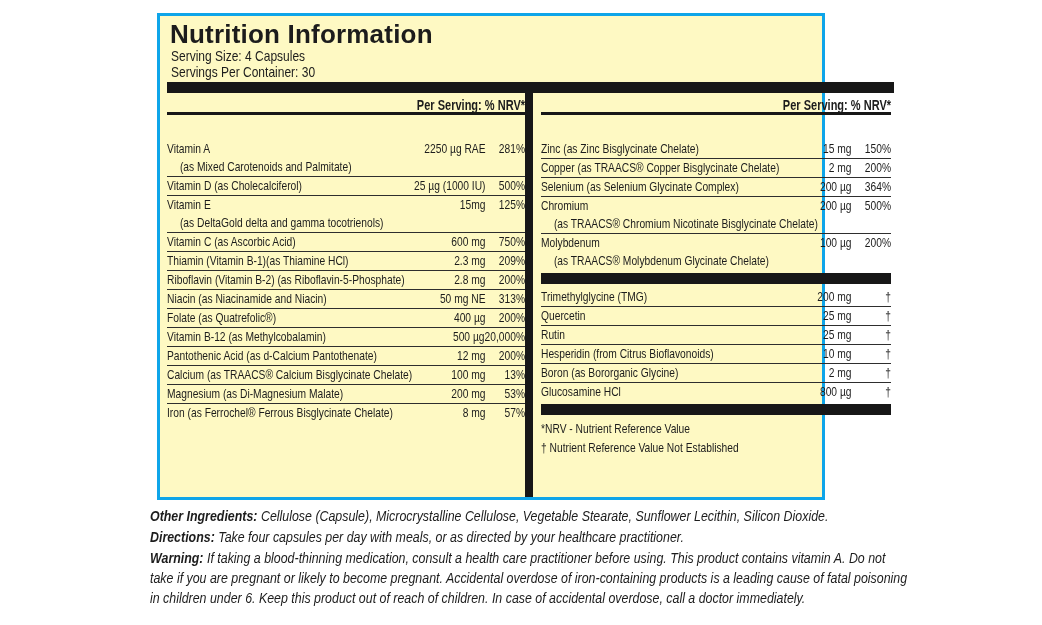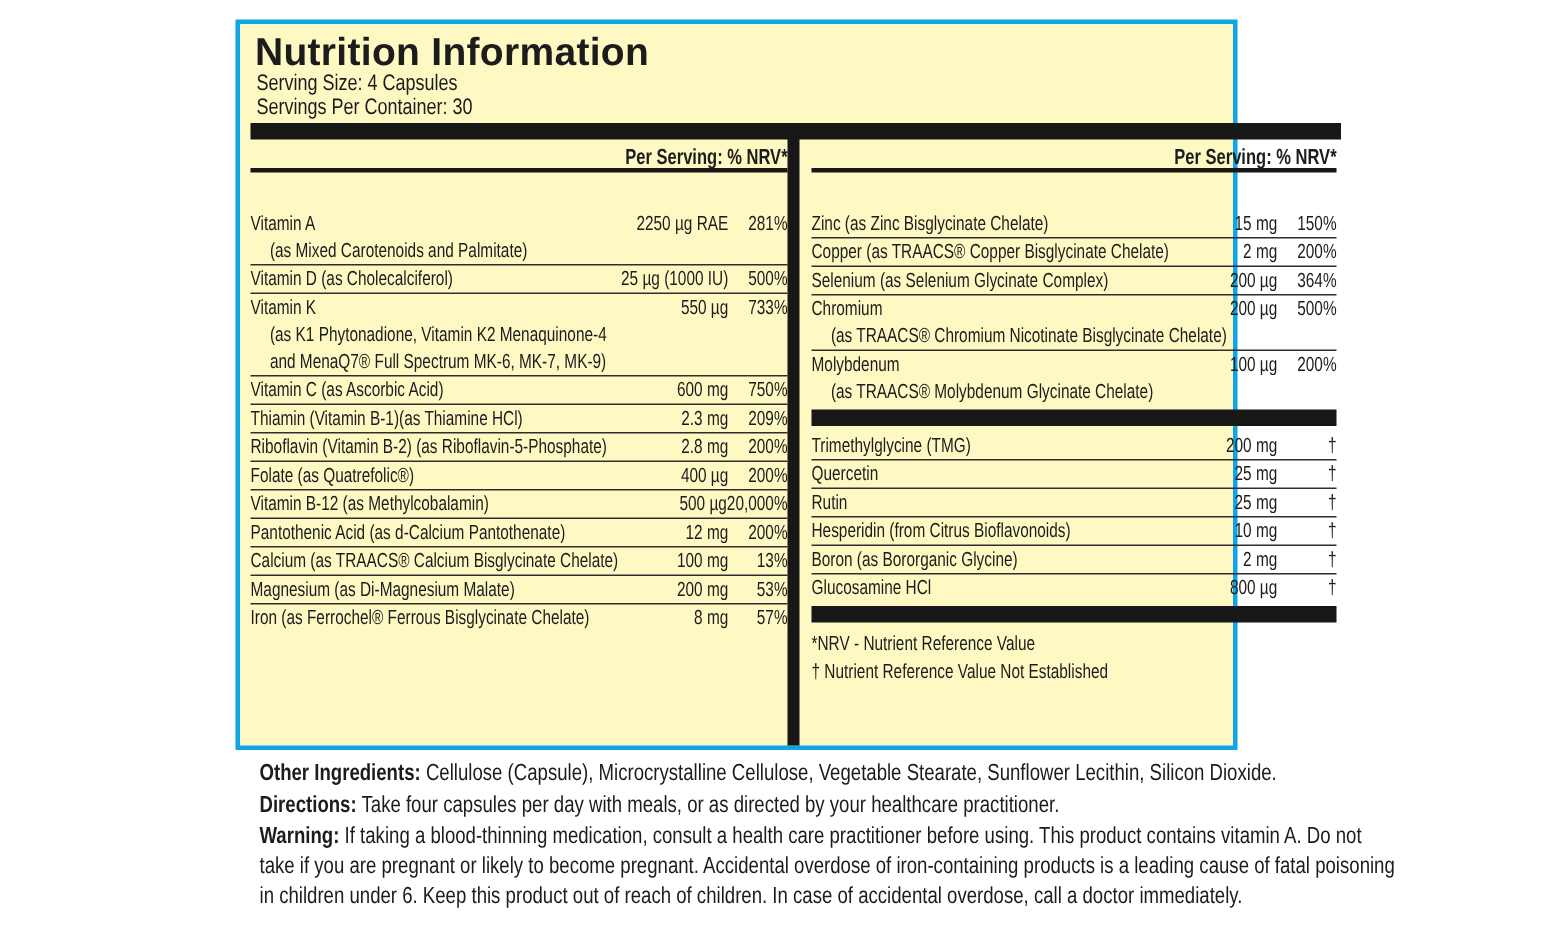--- a/index.html
+++ b/index.html
@@ -87,22 +87,23 @@
     display: block;
     width: 131.6%;
     transform: scaleX(0.76); transform-origin: 0 0;
     font-size: 13.5px; line-height: 19px;
     white-space: nowrap;
   }
   .footnotes { margin-top: 3px; }
 
   
   .bottom {
-    position: absolute; left: 173px; top: 506px;
+    position: absolute; left: 150px; top: 506px;
     width: 760px;
+    font-style: italic;
   }
   .bottom p {
     font-size: 15.5px; line-height: 20px;
     margin-bottom: 1px;
   }
   .bottom b { font-weight: bold; }
 </style>
 </head>
 <body>
 
@@ -136,29 +137,26 @@
         </div>
         <div class="entry">
           <div class="line">
             <span class="nm">Vitamin D (as Cholecalciferol)</span>
             <span class="amt">25 µg (1000 IU)</span>
             <span class="nrv">500%</span>
           </div>
         </div>
         <div class="entry">
           <div class="line">
-            <span class="nm">Vitamin K</span>
-            <span class="amt">550 µg</span>
-            <span class="nrv">733%</span>
-          </div>
-          <div class="line">
-            <span class="sub">(as K1 Phytonadione, Vitamin K2 Menaquinone-4</span>
-          </div>
-          <div class="line">
-            <span class="sub">and MenaQ7® Full Spectrum MK-6, MK-7, MK-9)</span>
+            <span class="nm">Vitamin E</span>
+            <span class="amt">15mg</span>
+            <span class="nrv">125%</span>
+          </div>
+          <div class="line">
+            <span class="sub">(as DeltaGold delta and gamma tocotrienols)</span>
           </div>
         </div>
         <div class="entry">
           <div class="line">
             <span class="nm">Vitamin C (as Ascorbic Acid)</span>
             <span class="amt">600 mg</span>
             <span class="nrv">750%</span>
           </div>
         </div>
         <div class="entry">
@@ -166,20 +164,27 @@
             <span class="nm">Thiamin (Vitamin B-1)(as Thiamine HCl)</span>
             <span class="amt">2.3 mg</span>
             <span class="nrv">209%</span>
           </div>
         </div>
         <div class="entry">
           <div class="line">
             <span class="nm">Riboflavin (Vitamin B-2) (as Riboflavin-5-Phosphate)</span>
             <span class="amt">2.8 mg</span>
             <span class="nrv">200%</span>
+          </div>
+        </div>
+        <div class="entry">
+          <div class="line">
+            <span class="nm">Niacin (as Niacinamide and Niacin)</span>
+            <span class="amt">50 mg NE</span>
+            <span class="nrv">313%</span>
           </div>
         </div>
         <div class="entry">
           <div class="line">
             <span class="nm">Folate (as Quatrefolic®)</span>
             <span class="amt">400 µg</span>
             <span class="nrv">200%</span>
           </div>
         </div>
         <div class="entry">

